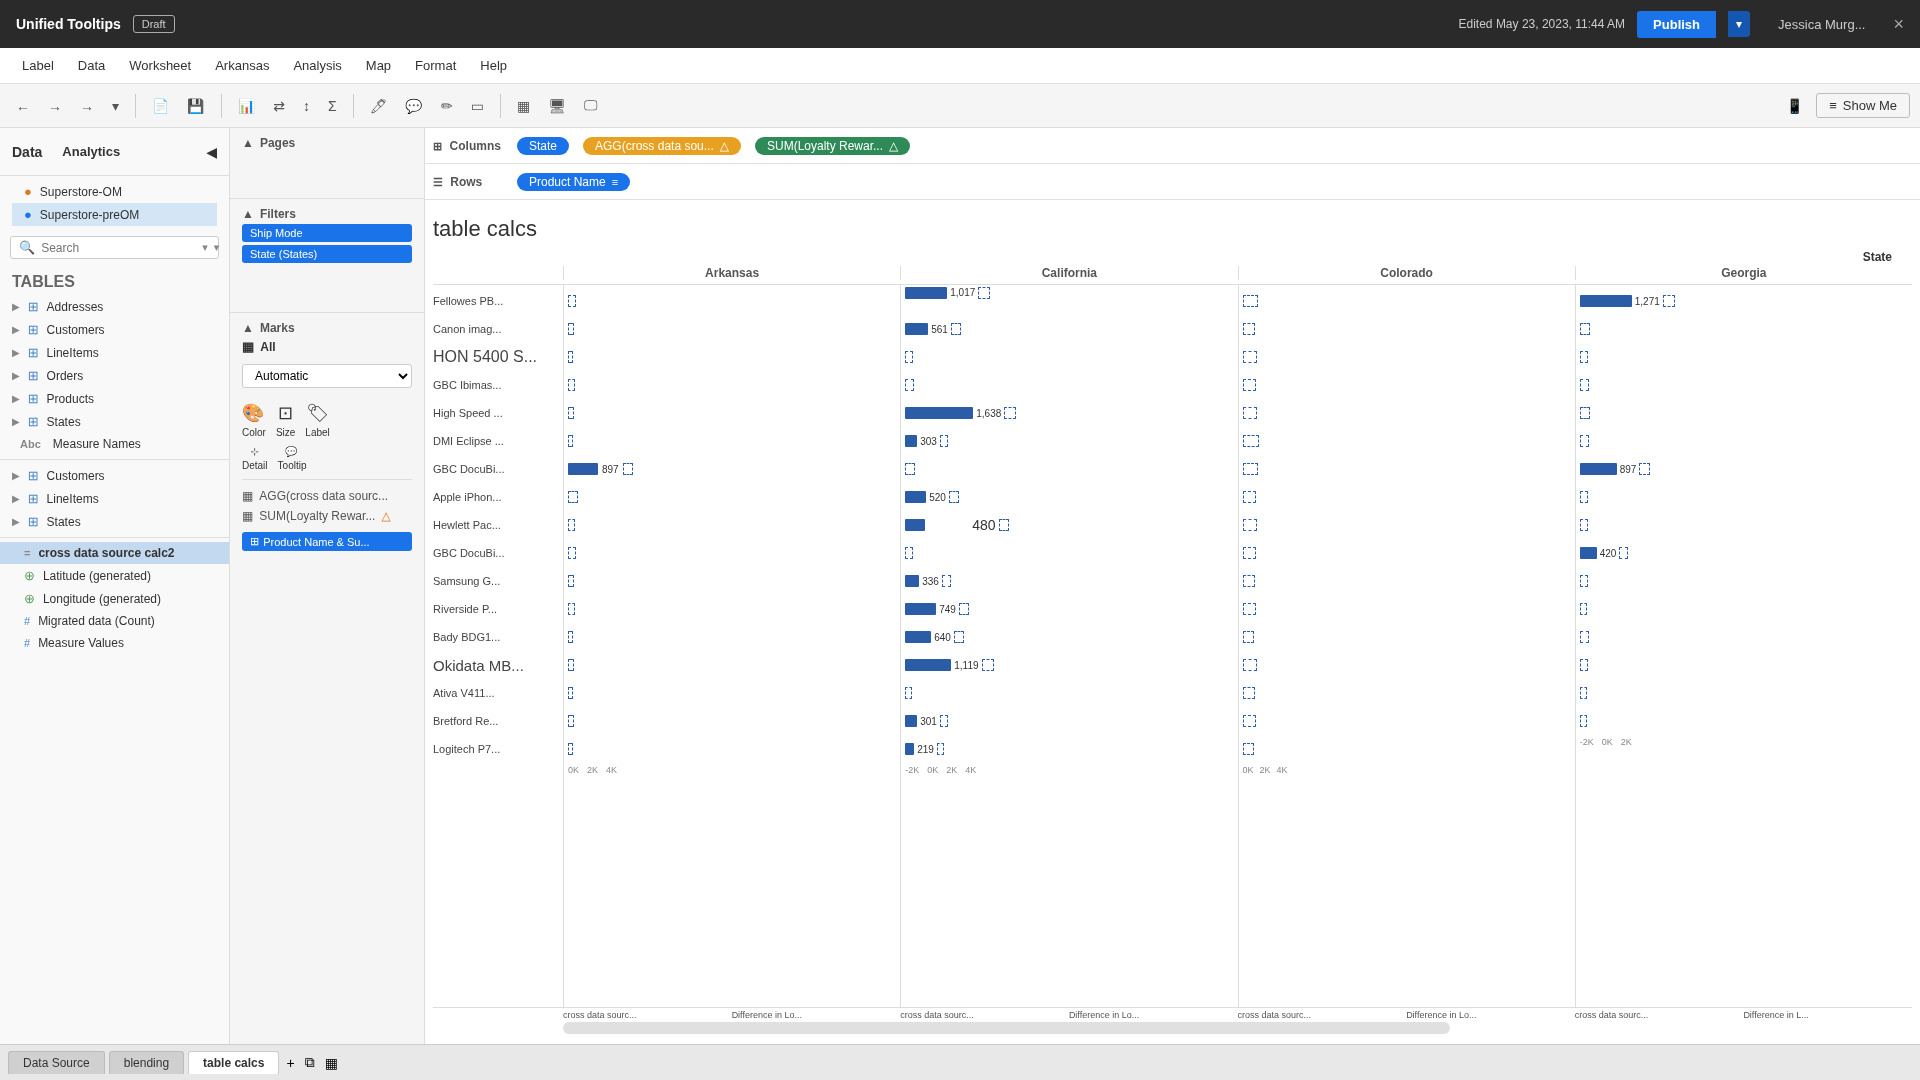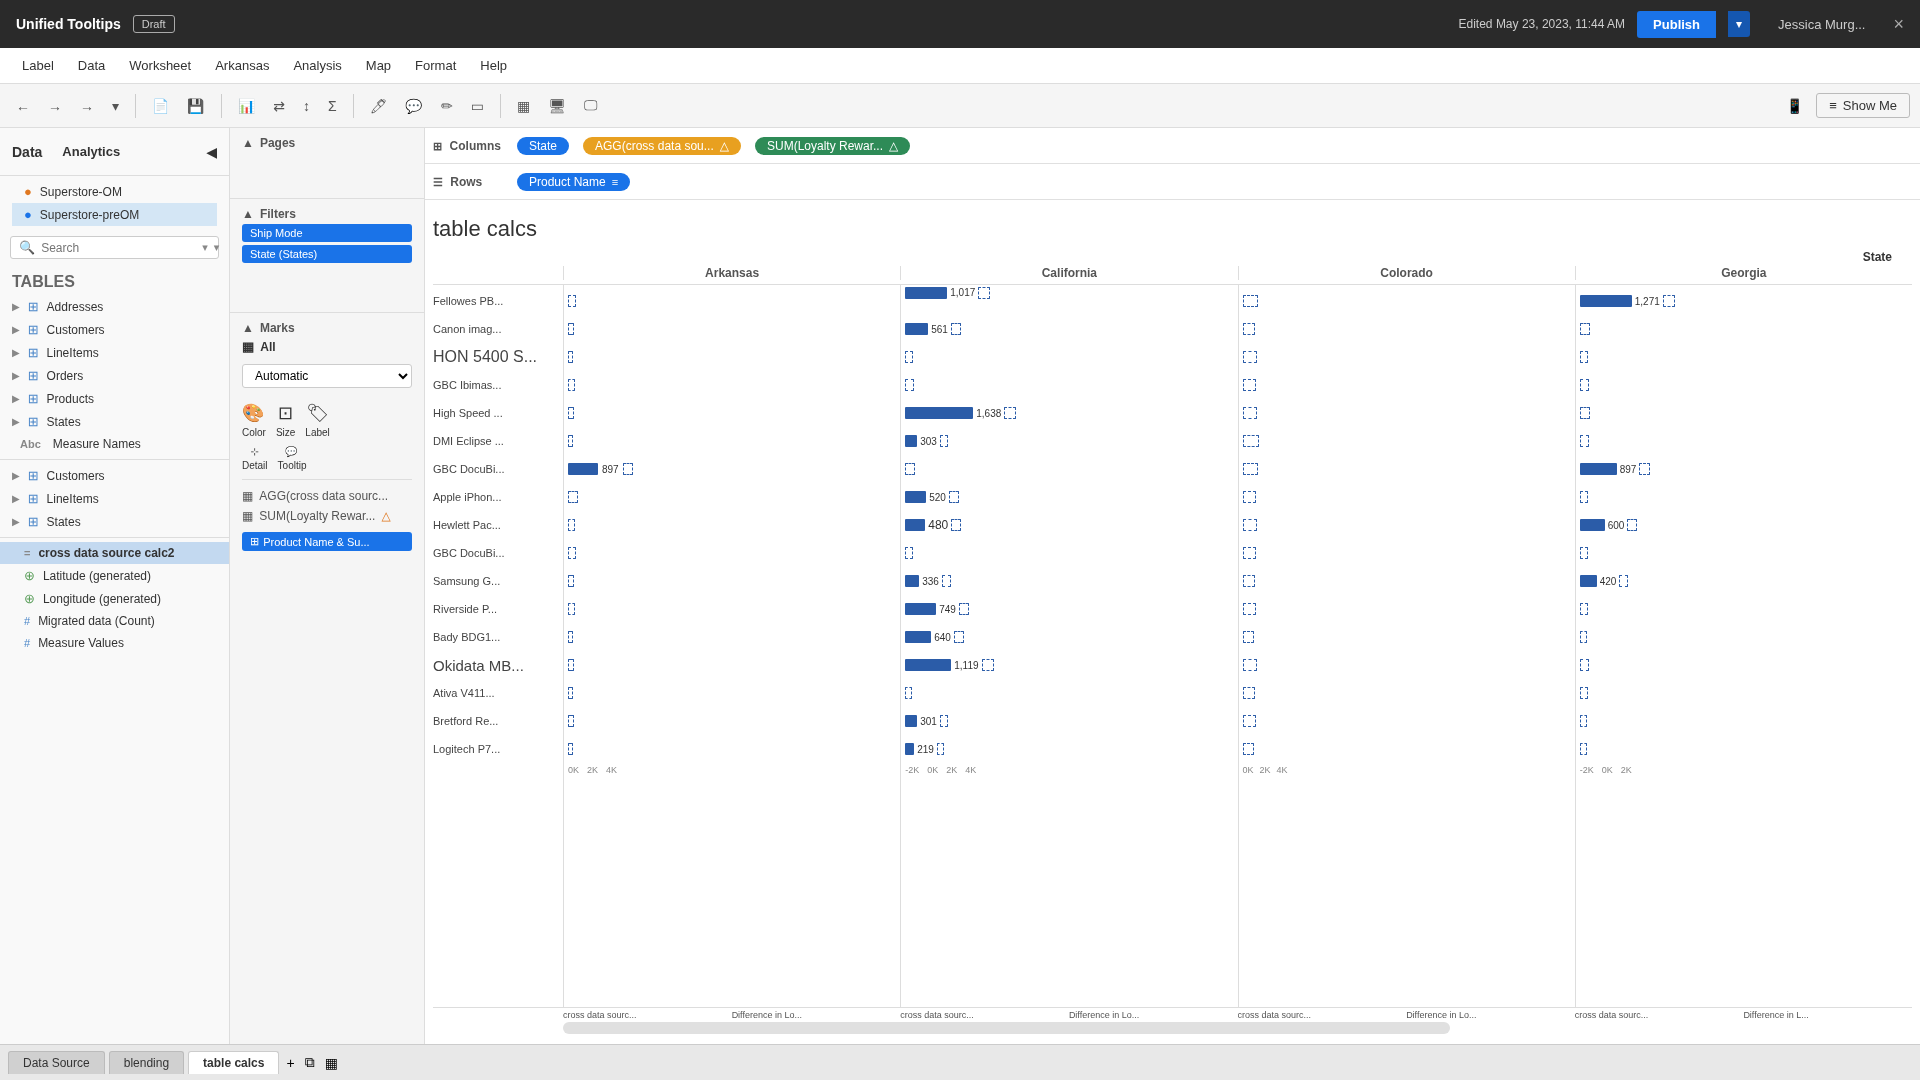--- a/index.html
+++ b/index.html
@@ -751,21 +751,21 @@
             <div style="height:28px;display:flex;align-items:center;">
                 <div style="height:12px;width:10px;border:1px dashed #2b5ca8;border-radius:1px;"></div>
               </div>
             <div style="height:28px;display:flex;align-items:center;gap:3px;">
               <div style="height:12px;width:21px;background:#2b5ca8;border-radius:1px;"></div>
               <span style="font-size:10px;">520</span>
               <div style="height:12px;width:10px;border:1px dashed #2b5ca8;border-radius:1px;"></div>
             </div>
             <div style="height:28px;display:flex;align-items:center;gap:3px;">
               <div style="height:12px;width:20px;background:#2b5ca8;border-radius:1px;"></div>
-              <span style="font-size:12px;">480</span>
+              <span style="font-size:14px;margin-left:44px;">480</span>
               <div style="height:12px;width:10px;border:1px dashed #2b5ca8;border-radius:1px;"></div>
             </div>
             <div style="height:28px;display:flex;align-items:center;">
                 <div style="height:12px;width:8px;border:1px dashed #2b5ca8;border-radius:1px;"></div>
               </div>
             <div style="height:28px;display:flex;align-items:center;gap:3px;">
               <div style="height:12px;width:14px;background:#2b5ca8;border-radius:1px;"></div>
               <span style="font-size:10px;">336</span>
               <div style="height:12px;width:9px;border:1px dashed #2b5ca8;border-radius:1px;"></div>
             </div>
@@ -888,25 +888,20 @@
                 <div style="height:12px;width:9px;border:1px dashed #2b5ca8;border-radius:1px;"></div>
               </div>
             <div style="height:28px;display:flex;align-items:center;gap:3px;">
               <div style="height:12px;width:37px;background:#2b5ca8;border-radius:1px;"></div>
               <span style="font-size:10px;">897</span>
               <div style="height:12px;width:11px;border:1px dashed #2b5ca8;border-radius:1px;"></div>
             </div>
             <div style="height:28px;display:flex;align-items:center;">
                 <div style="height:12px;width:8px;border:1px dashed #2b5ca8;border-radius:1px;"></div>
               </div>
-            <div style="height:28px;display:flex;align-items:center;gap:3px;">
-              <div style="height:12px;width:25px;background:#2b5ca8;border-radius:1px;"></div>
-              <span style="font-size:10px;">600</span>
-              <div style="height:12px;width:10px;border:1px dashed #2b5ca8;border-radius:1px;"></div>
-            </div>
             <div style="height:28px;display:flex;align-items:center;">
                 <div style="height:12px;width:8px;border:1px dashed #2b5ca8;border-radius:1px;"></div>
               </div>
             <div style="height:28px;display:flex;align-items:center;gap:3px;">
               <div style="height:12px;width:17px;background:#2b5ca8;border-radius:1px;"></div>
               <span style="font-size:10px;">420</span>
               <div style="height:12px;width:9px;border:1px dashed #2b5ca8;border-radius:1px;"></div>
             </div>
             <div style="height:28px;display:flex;align-items:center;">
                 <div style="height:12px;width:8px;border:1px dashed #2b5ca8;border-radius:1px;"></div>

